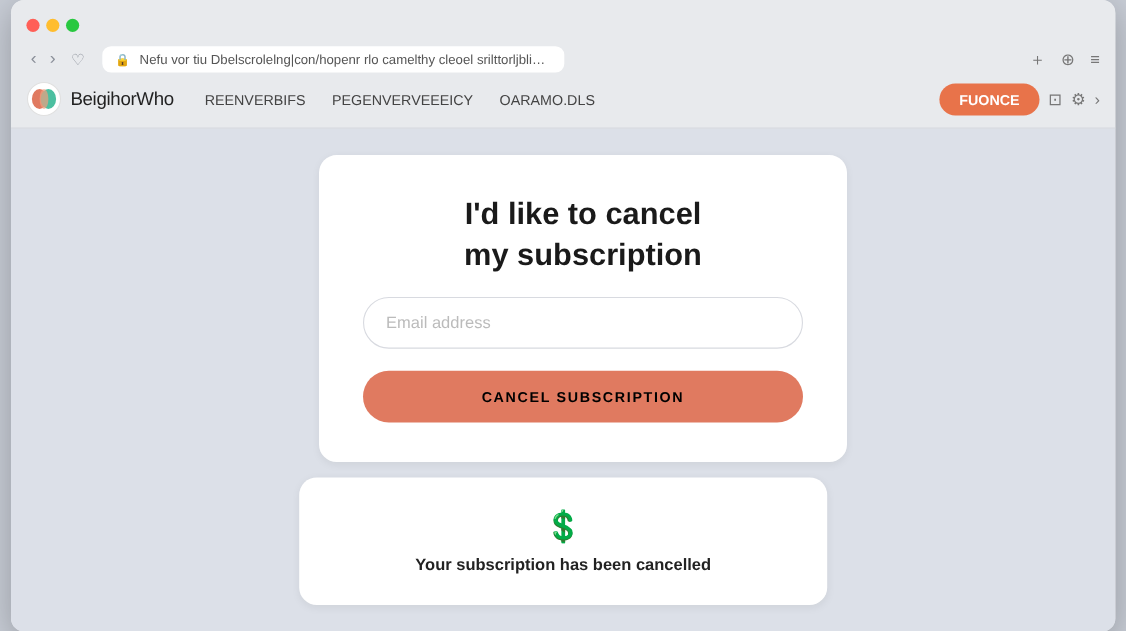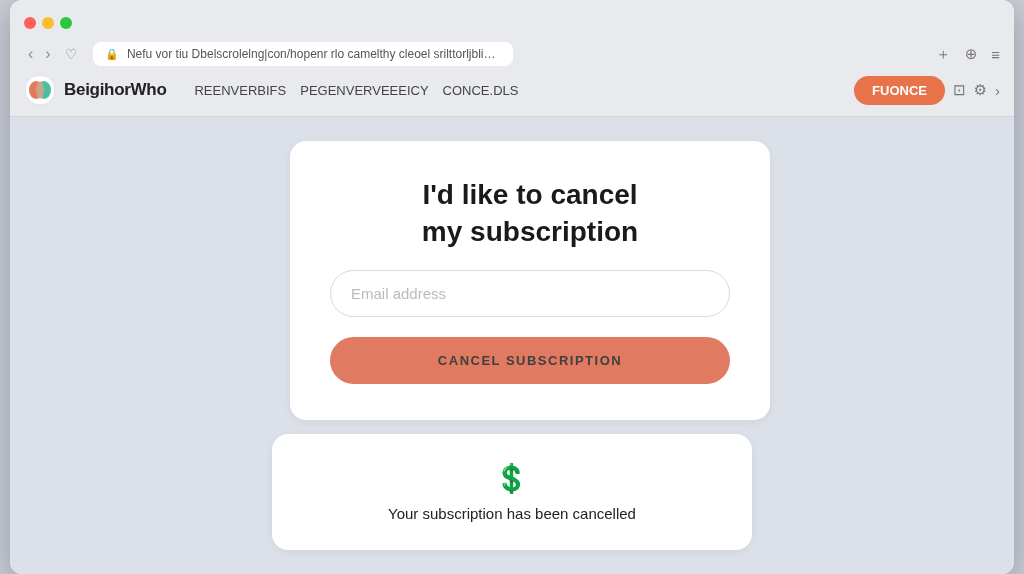--- a/index.html
+++ b/index.html
@@ -120,29 +120,29 @@
       margin-right: 28px;
     }
 
     .logo-icon {
       width: 32px;
       height: 32px;
     }
 
     .logo-text {
       font-size: 17px;
-      font-weight: 700;
+      font-weight: 400;
       color: #222;
       letter-spacing: -0.3px;
     }
 
     .nav-links {
       display: flex;
       align-items: center;
-      gap: 14px;
+      gap: 24px;
       flex: 1;
     }
 
     .nav-link {
       font-size: 13px;
       color: #444;
       font-weight: 500;
       white-space: nowrap;
     }
 
@@ -221,21 +221,21 @@
       background: #fff;
     }
 
     .email-input::placeholder {
       color: #bbb;
     }
 
     .cancel-btn {
       width: 100%;
       background: #e07a60;
-      color: #404040;
+      color: #000000;
       border: none;
       border-radius: 30px;
       padding: 16px 0;
       font-size: 13px;
       font-weight: 700;
       letter-spacing: 1.5px;
       cursor: pointer;
       text-transform: uppercase;
     }
 
@@ -252,21 +252,21 @@
       box-shadow: 0 2px 8px rgba(0,0,0,0.06);
     }
 
     .confirm-icon {
       font-size: 28px;
       color: #e07a60;
     }
 
     .confirm-text {
       font-size: 15px;
-      font-weight: 400;
+      font-weight: 700;
       color: #222;
     }
   </style>
 </head>
 <body>
 
 <div class="browser-window">
 
   <div class="title-bar">
     <div class="traffic-lights">
@@ -297,21 +297,21 @@
         <circle cx="16" cy="16" r="15" fill="#fff" stroke="#e0e0e0" stroke-width="1"></circle>
         <ellipse cx="12" cy="16" rx="7" ry="9" fill="#e07a60"></ellipse>
         <ellipse cx="20" cy="16" rx="7" ry="9" fill="#4cbfa0"></ellipse>
         <ellipse cx="16" cy="16" rx="4" ry="9" fill="#f0a080" opacity="0.7"></ellipse>
       </svg>
       <span class="logo-text">BeigihorWho</span>
     </div>
     <div class="nav-links">
       <span class="nav-link">REENVERBIFS</span>
       <span class="nav-link">PEGENVERVEEEICY</span>
-      <span class="nav-link">CONCE.DLS</span>
+      <span class="nav-link">OARAMO.DLS</span>
     </div>
     <button class="btn-focus">FUONCE</button>
     <div class="nav-icons">
       <span>⊡</span>
       <span>⚙</span>
       <span>›</span>
     </div>
   </div>
 
   <div class="main-content">

